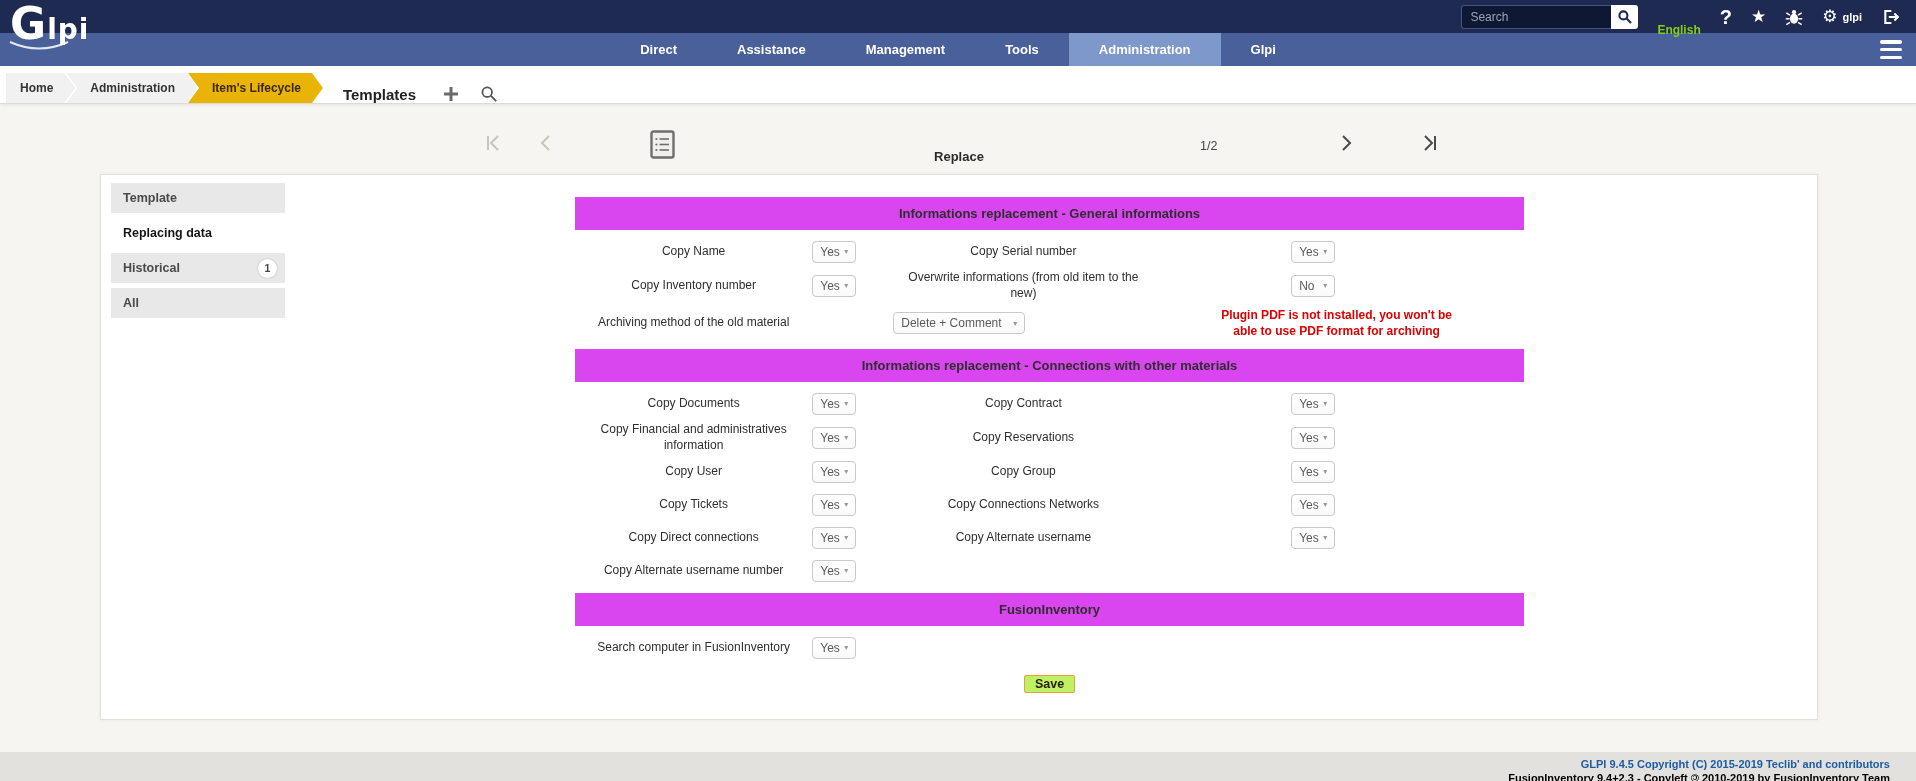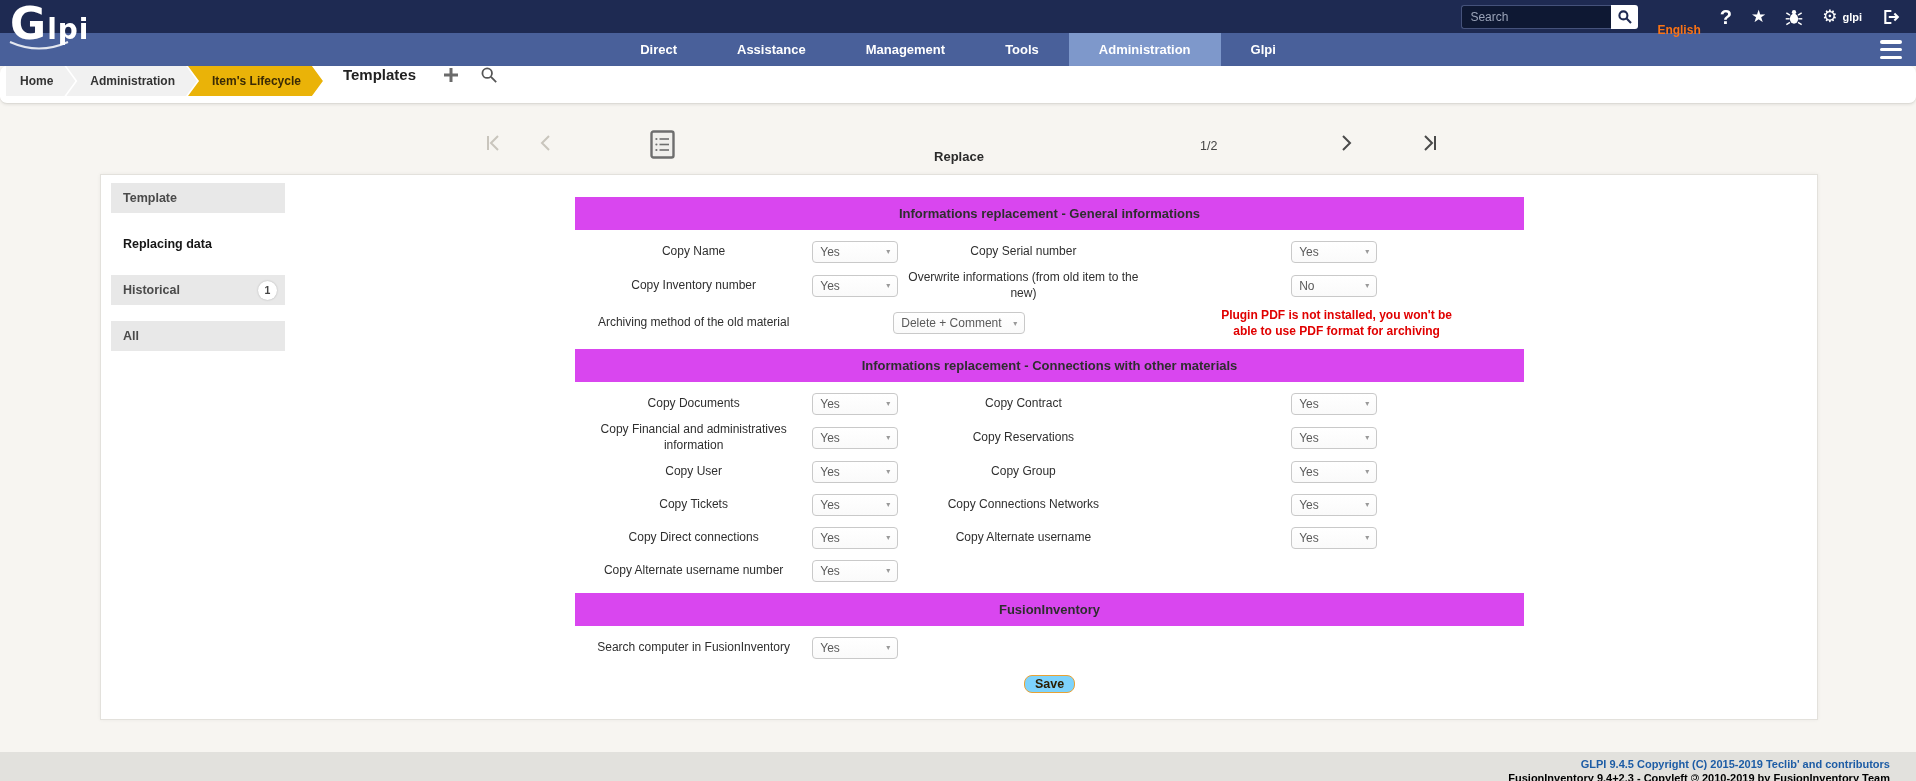--- a/index.html
+++ b/index.html
@@ -29,21 +29,21 @@
     border-right: none; border-radius: 3px 0 0 3px; color: #cfd4df;
     font-size: 12px; padding: 0 8px; outline: none;
     font-family: "Liberation Sans", sans-serif;
   }
   .search-input::placeholder { color: #9aa3b8; }
   .search-btn {
     width: 27px; height: 24px; background: #fff; border: none;
     border-radius: 0 3px 3px 0; display: flex; align-items: center; justify-content: center;
     cursor: pointer;
   }
-  .lang { color: #f97316; font-size: 12px; font-weight: bold; margin-top: 26px; }
+  .lang { color: #84cc16; font-size: 12px; font-weight: bold; margin-top: 26px; }
   .tb-icon { color: #fff; font-size: 17px; line-height: 1; cursor: pointer; display: inline-flex; align-items: center; }
   .tb-q { font-size: 20px; font-weight: bold; }
   .tb-gear-group { display: inline-flex; align-items: center; gap: 5px; }
   .tb-user { color: #fff; font-size: 11px; font-weight: bold; }
 
   
   .navbar {
     position: relative; height: 33px; background: #49609a;
     display: flex; justify-content: center; align-items: stretch;
   }
@@ -55,21 +55,21 @@
   .hamburger {
     position: absolute; right: 14px; top: 7px; width: 22px; height: 19px;
     display: flex; flex-direction: column; justify-content: space-between; cursor: pointer;
   }
   .hamburger span { display: block; height: 3.5px; background: #fff; border-radius: 2px; }
 
   
   .breadbar {
     height: 38px; background: #fff; border-bottom: 1px solid #dddbd6;
     box-shadow: 0 1px 3px rgba(0,0,0,0.08);
-    display: flex; align-items: flex-start; padding-left: 6px; position: relative; z-index: 10; border-radius: 7px;
+    display: flex; align-items: flex-end; padding-left: 6px; position: relative; z-index: 10;
   }
   .crumb {
     height: 30px; line-height: 30px; background: #f1f1f1; color: #333;
     font-size: 12px; font-weight: bold; padding: 0 22px 0 24px; cursor: pointer;
     clip-path: polygon(0 0, calc(100% - 11px) 0, 100% 50%, calc(100% - 11px) 100%, 0 100%, 11px 50%);
     margin-left: -9px;
   }
   .crumb.first {
     clip-path: polygon(0 0, calc(100% - 11px) 0, 100% 50%, calc(100% - 11px) 100%, 0 100%);
     margin-left: 0; padding-left: 14px;
@@ -94,21 +94,21 @@
   .pg-next  { left: 1240px; color: #4a4a4a; }
   .pg-last  { left: 1322px; color: #4a4a4a; }
 
   
   .card {
     position: relative; margin: 8px 98px 0 100px; min-height: 490px;
     background: #fff; border: 1px solid #e3e1dc; box-shadow: 0 0 4px rgba(0,0,0,0.05);
   }
   .side-tabs { position: absolute; left: 10px; top: 8px; width: 174px; }
   .stab {
-    position: relative; height: 30px; line-height: 30px; margin-bottom: 16px;
+    position: relative; height: 30px; line-height: 30px; margin-bottom: 5px;
     background: #e8e8e8; color: #4a4a4a; font-size: 12.5px; font-weight: bold;
     padding: 0 12px; cursor: pointer;
   }
   .stab.active { background: #fff; color: #161616; }
   .stab .badge {
     position: absolute; right: 8px; top: 6px; width: 19px; height: 19px;
     background: #fff; border-radius: 50%; box-shadow: 0 0 2px rgba(0,0,0,0.25);
     font-size: 10.5px; font-weight: bold; color: #444; text-align: center; line-height: 19px;
   }
 
@@ -119,36 +119,36 @@
   }
   .frow {
     display: grid; grid-template-columns: 25% 9% 26.5% 39.5%;
     align-items: center; min-height: 33px;
   }
   .fc { font-size: 12px; }
   .lab { text-align: center; color: #2f2f2f; line-height: 1.3; padding: 2px 6px; }
   .dd-cell { display: flex; }
   .dd-cell.c4 { padding-left: 142px; }
   .dropdown {
-    height: 22px; width: 86px; display: inline-flex; align-items: center;
+    height: 22px; width: 44px; display: inline-flex; align-items: center;
     justify-content: space-between; padding: 0 7px;
     border: 1px solid #c9c9c9; border-radius: 4px;
     background: linear-gradient(#ffffff, #fafafa);
     color: #5a5a5a; font-size: 12px; cursor: pointer; flex: none;
   }
   .dropdown.wide { width: auto; min-width: 132px; gap: 10px; }
   .dd-caret { color: #999; font-size: 8px; }
   .span23 { grid-column: 2 / 4; display: flex; padding-left: 81px; }
   .err {
     grid-column: 4 / 5; color: #e00000; font-weight: bold; font-size: 12px;
     text-align: center; line-height: 1.35; padding: 0 60px;
   }
   .save-row { text-align: center; margin-top: 10px; }
   .save-btn {
-    background: #7dd3fc; border: 1px solid #e8a235; border-radius: 8px;
+    background: #bef264; border: 1px solid #e8a235; border-radius: 2px;
     font-family: "Liberation Sans", sans-serif;
     font-size: 12.5px; font-weight: bold; color: #2b1d00; padding: 1px 10px; cursor: pointer;
   }
 
   
   .footer-band {
     margin-top: 32px; height: 42px; background: #e2e1dd;
     text-align: right; padding: 6px 26px 0 0;
   }
   .f-glpi { color: #1d5ca5; font-size: 11px; font-weight: bold; text-decoration: none; display: block; cursor: pointer; }

